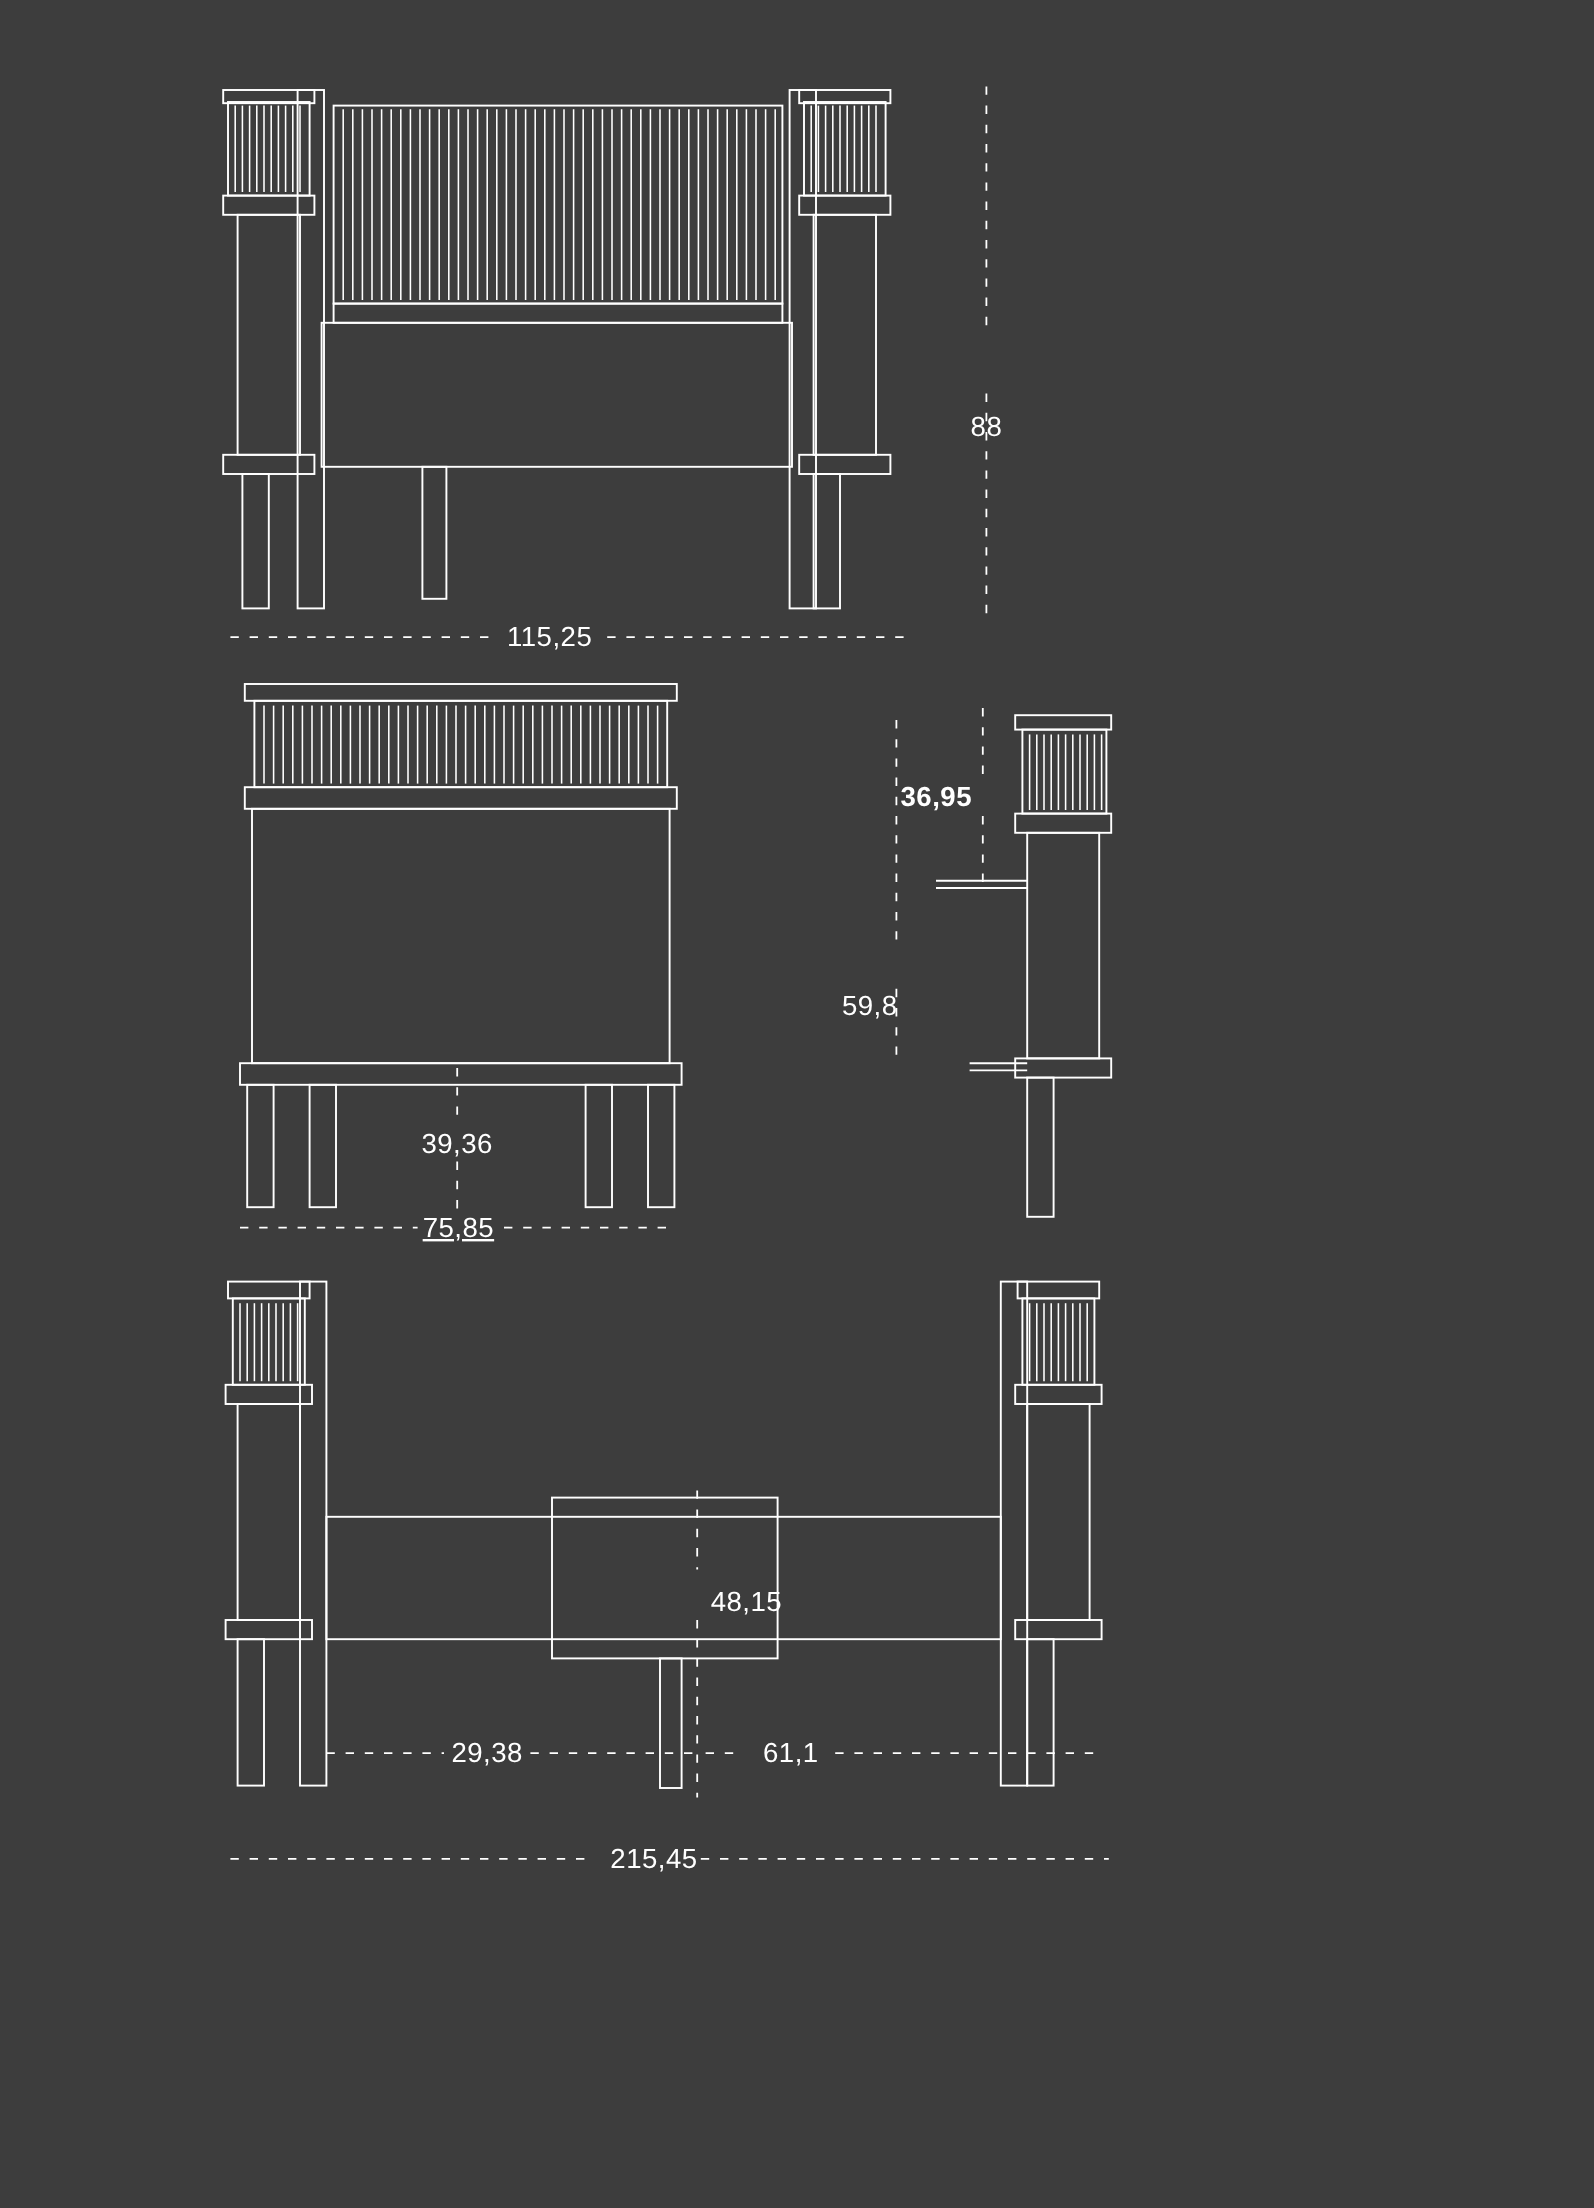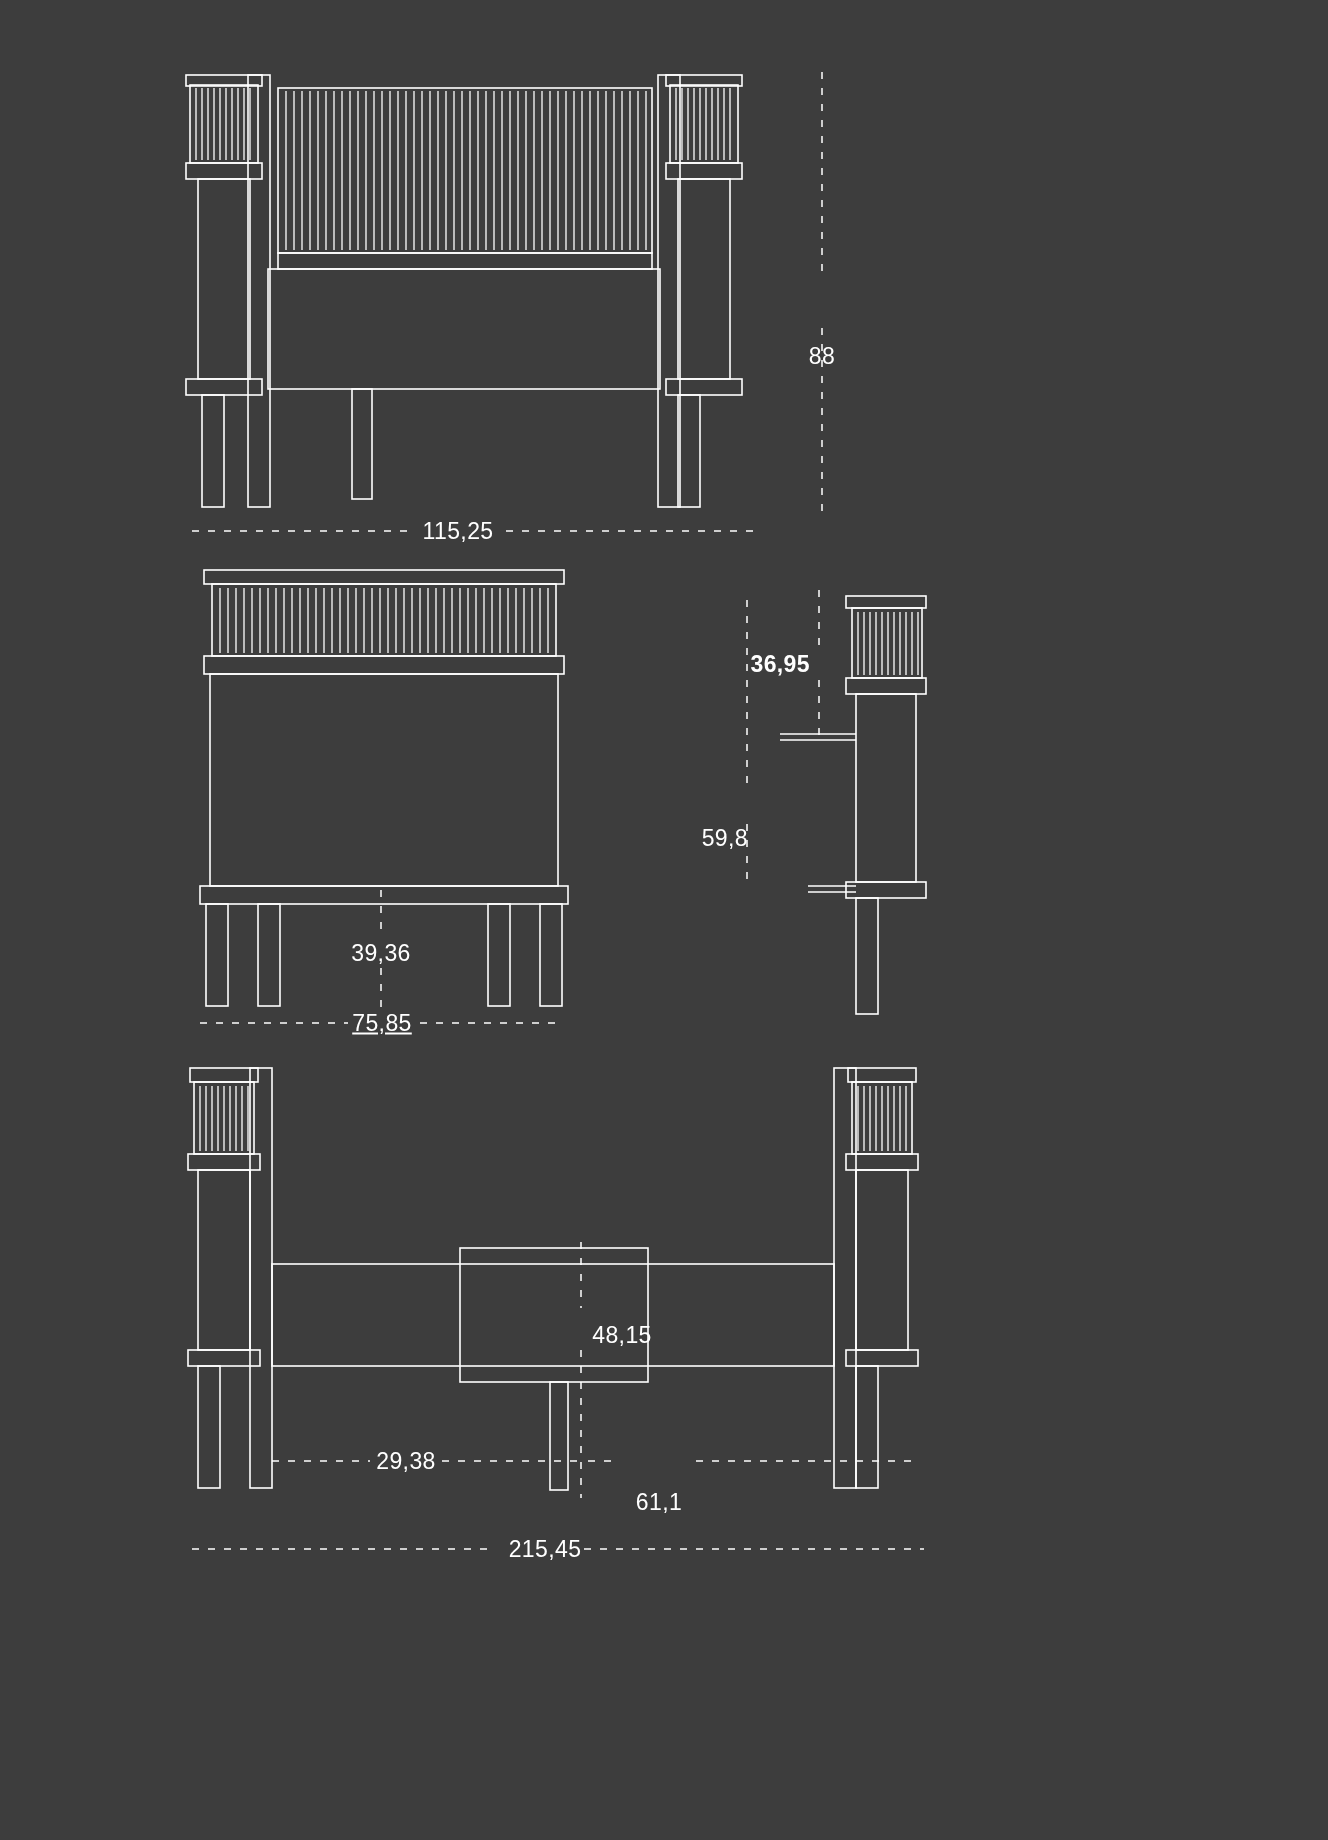--- a/index.html
+++ b/index.html
@@ -334,21 +334,21 @@
     </svg>
   </div>
   <div class="dim-label center" style="left:406px; top:1461px;">29,38</div>
 
   <div class="view" style="left:586px; top:1450px;">
     <svg width="334" height="22" fill="none" stroke="#ffffff" stroke-width="1.5">
       <line x1="2" y1="11" x2="34" y2="11" stroke-dasharray="7 9"></line>
       <line x1="110" y1="11" x2="330" y2="11" stroke-dasharray="7 9"></line>
     </svg>
   </div>
-  <div class="dim-label center" style="left:659px; top:1461px;margin-top:41px;">61,1</div>
+  <div class="dim-label center" style="left:659px; top:1461px;">61,1</div>
 
   <div class="view" style="left:188px; top:1538px;">
     <svg width="740" height="22" fill="none" stroke="#ffffff" stroke-width="1.5">
       <line x1="4" y1="11" x2="302" y2="11" stroke-dasharray="7 9"></line>
       <line x1="396" y1="11" x2="736" y2="11" stroke-dasharray="7 9"></line>
     </svg>
   </div>
   <div class="dim-label center" style="left:545px; top:1549px;">215,45</div>
 
 </div>

